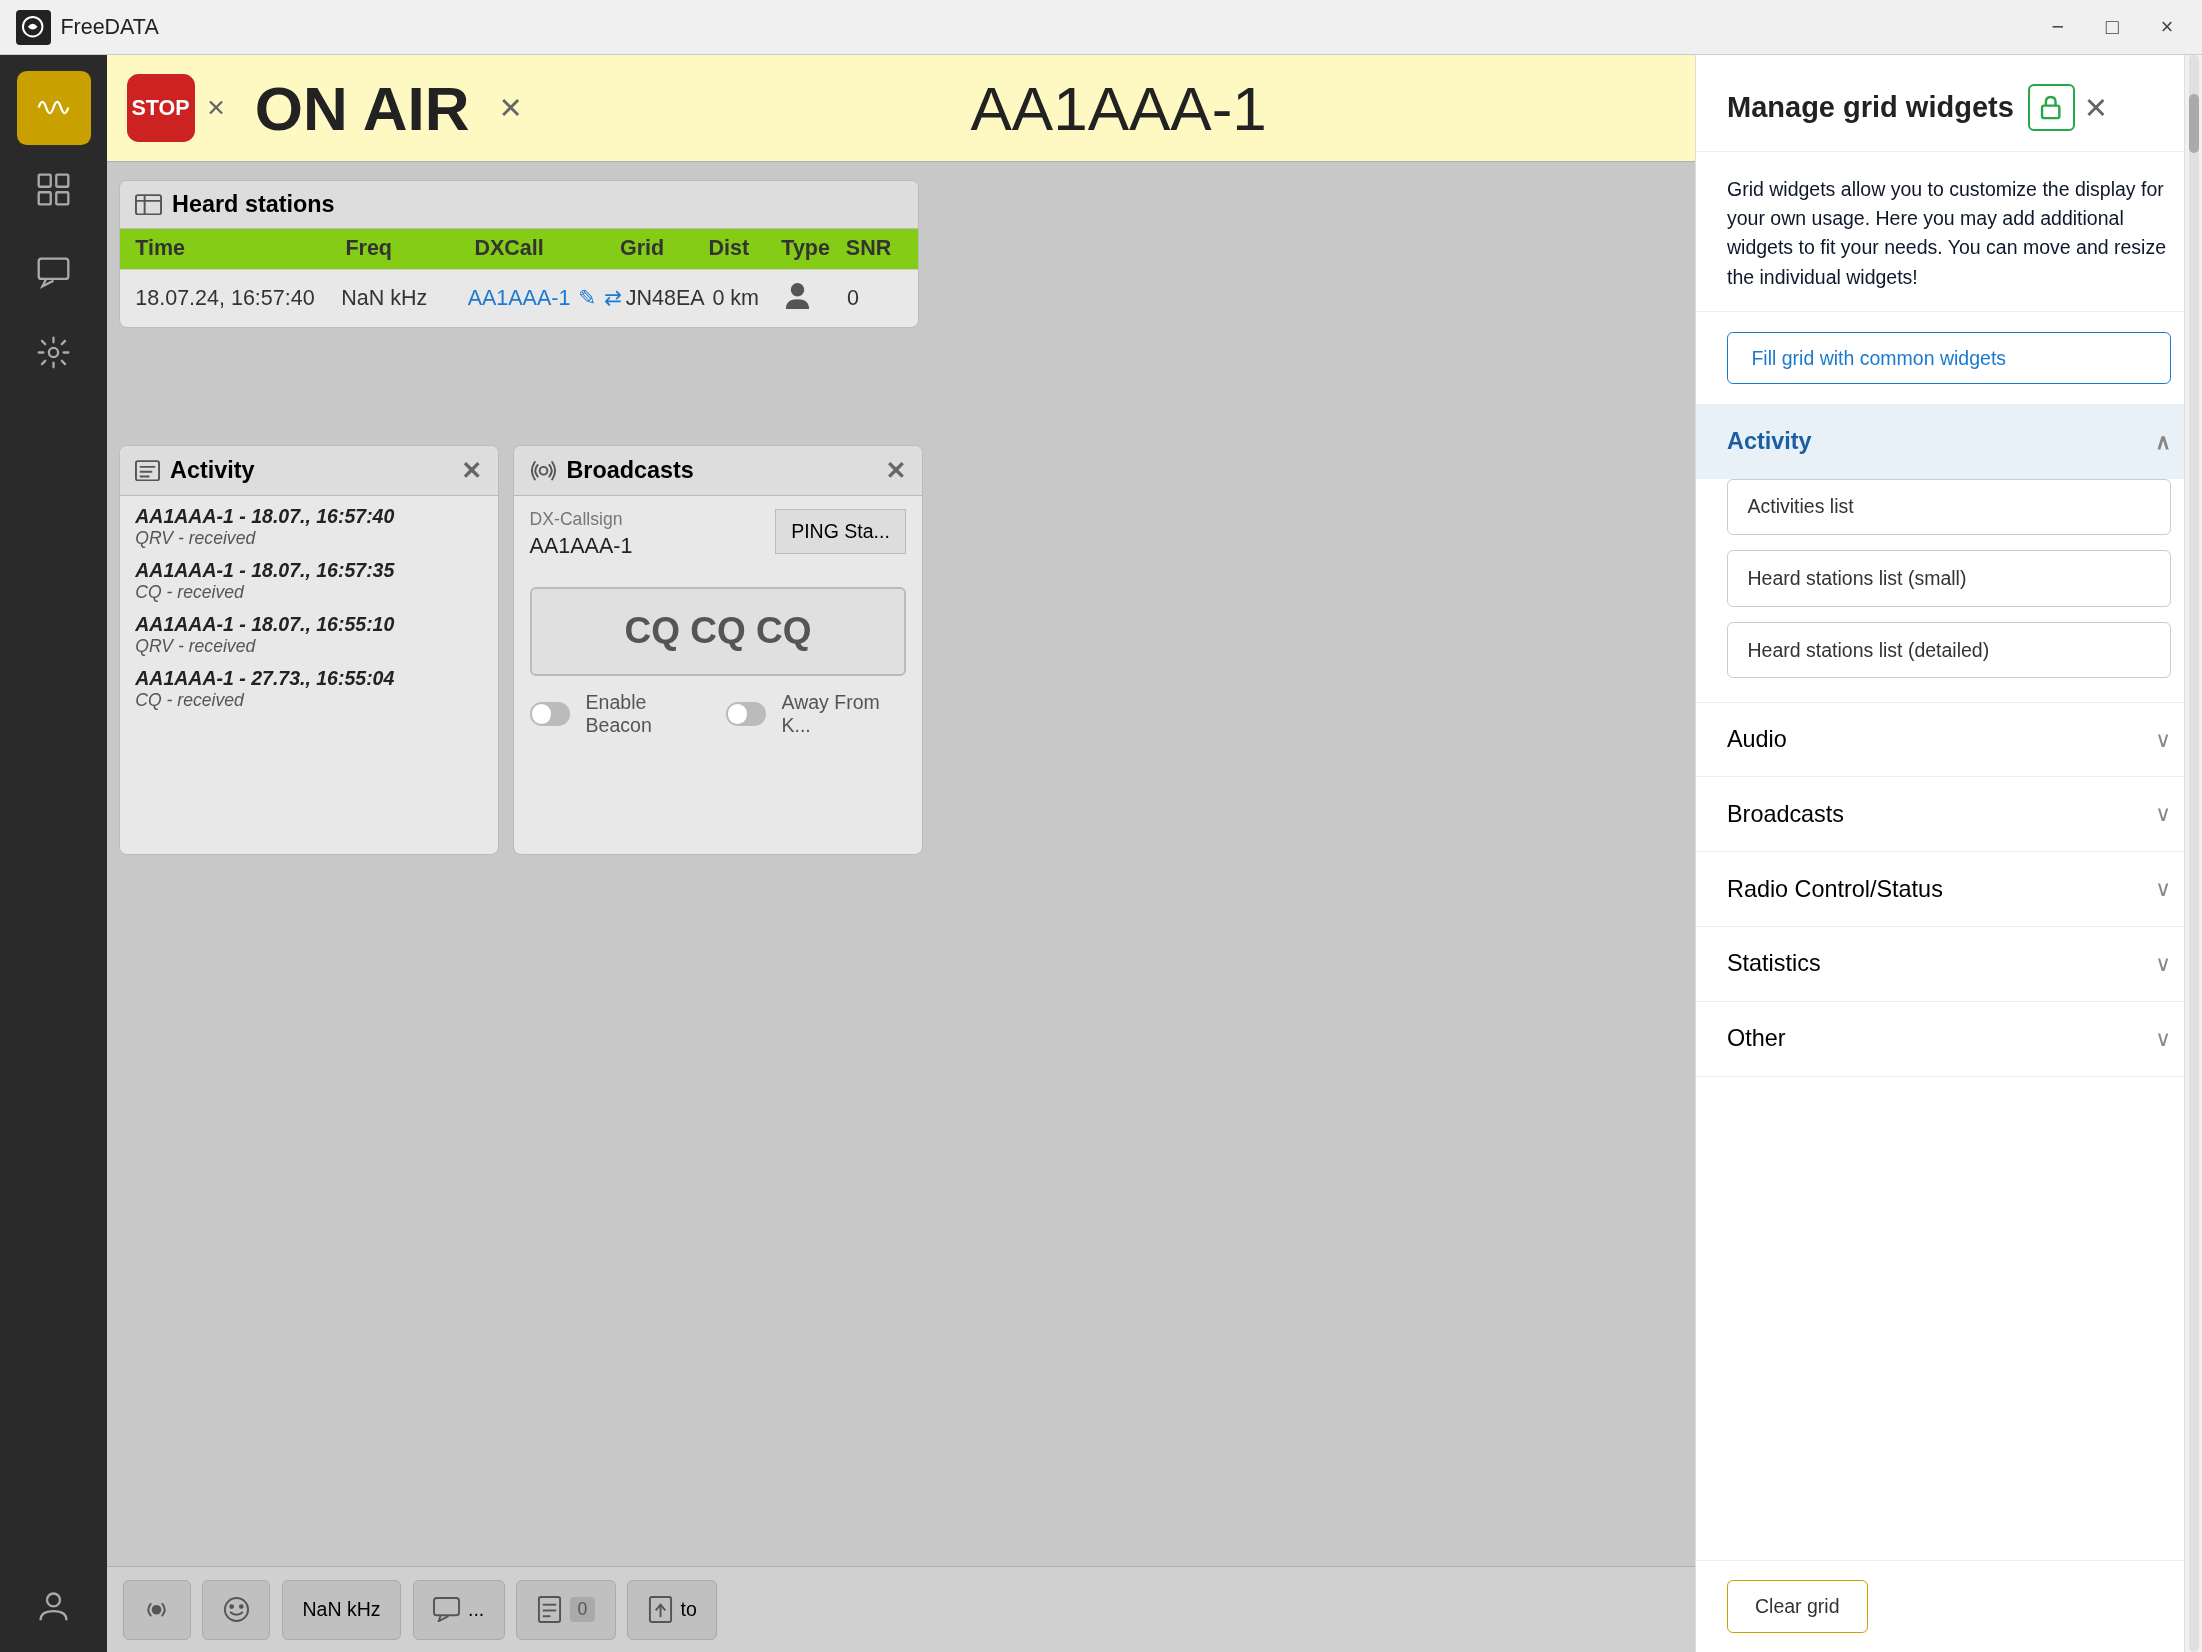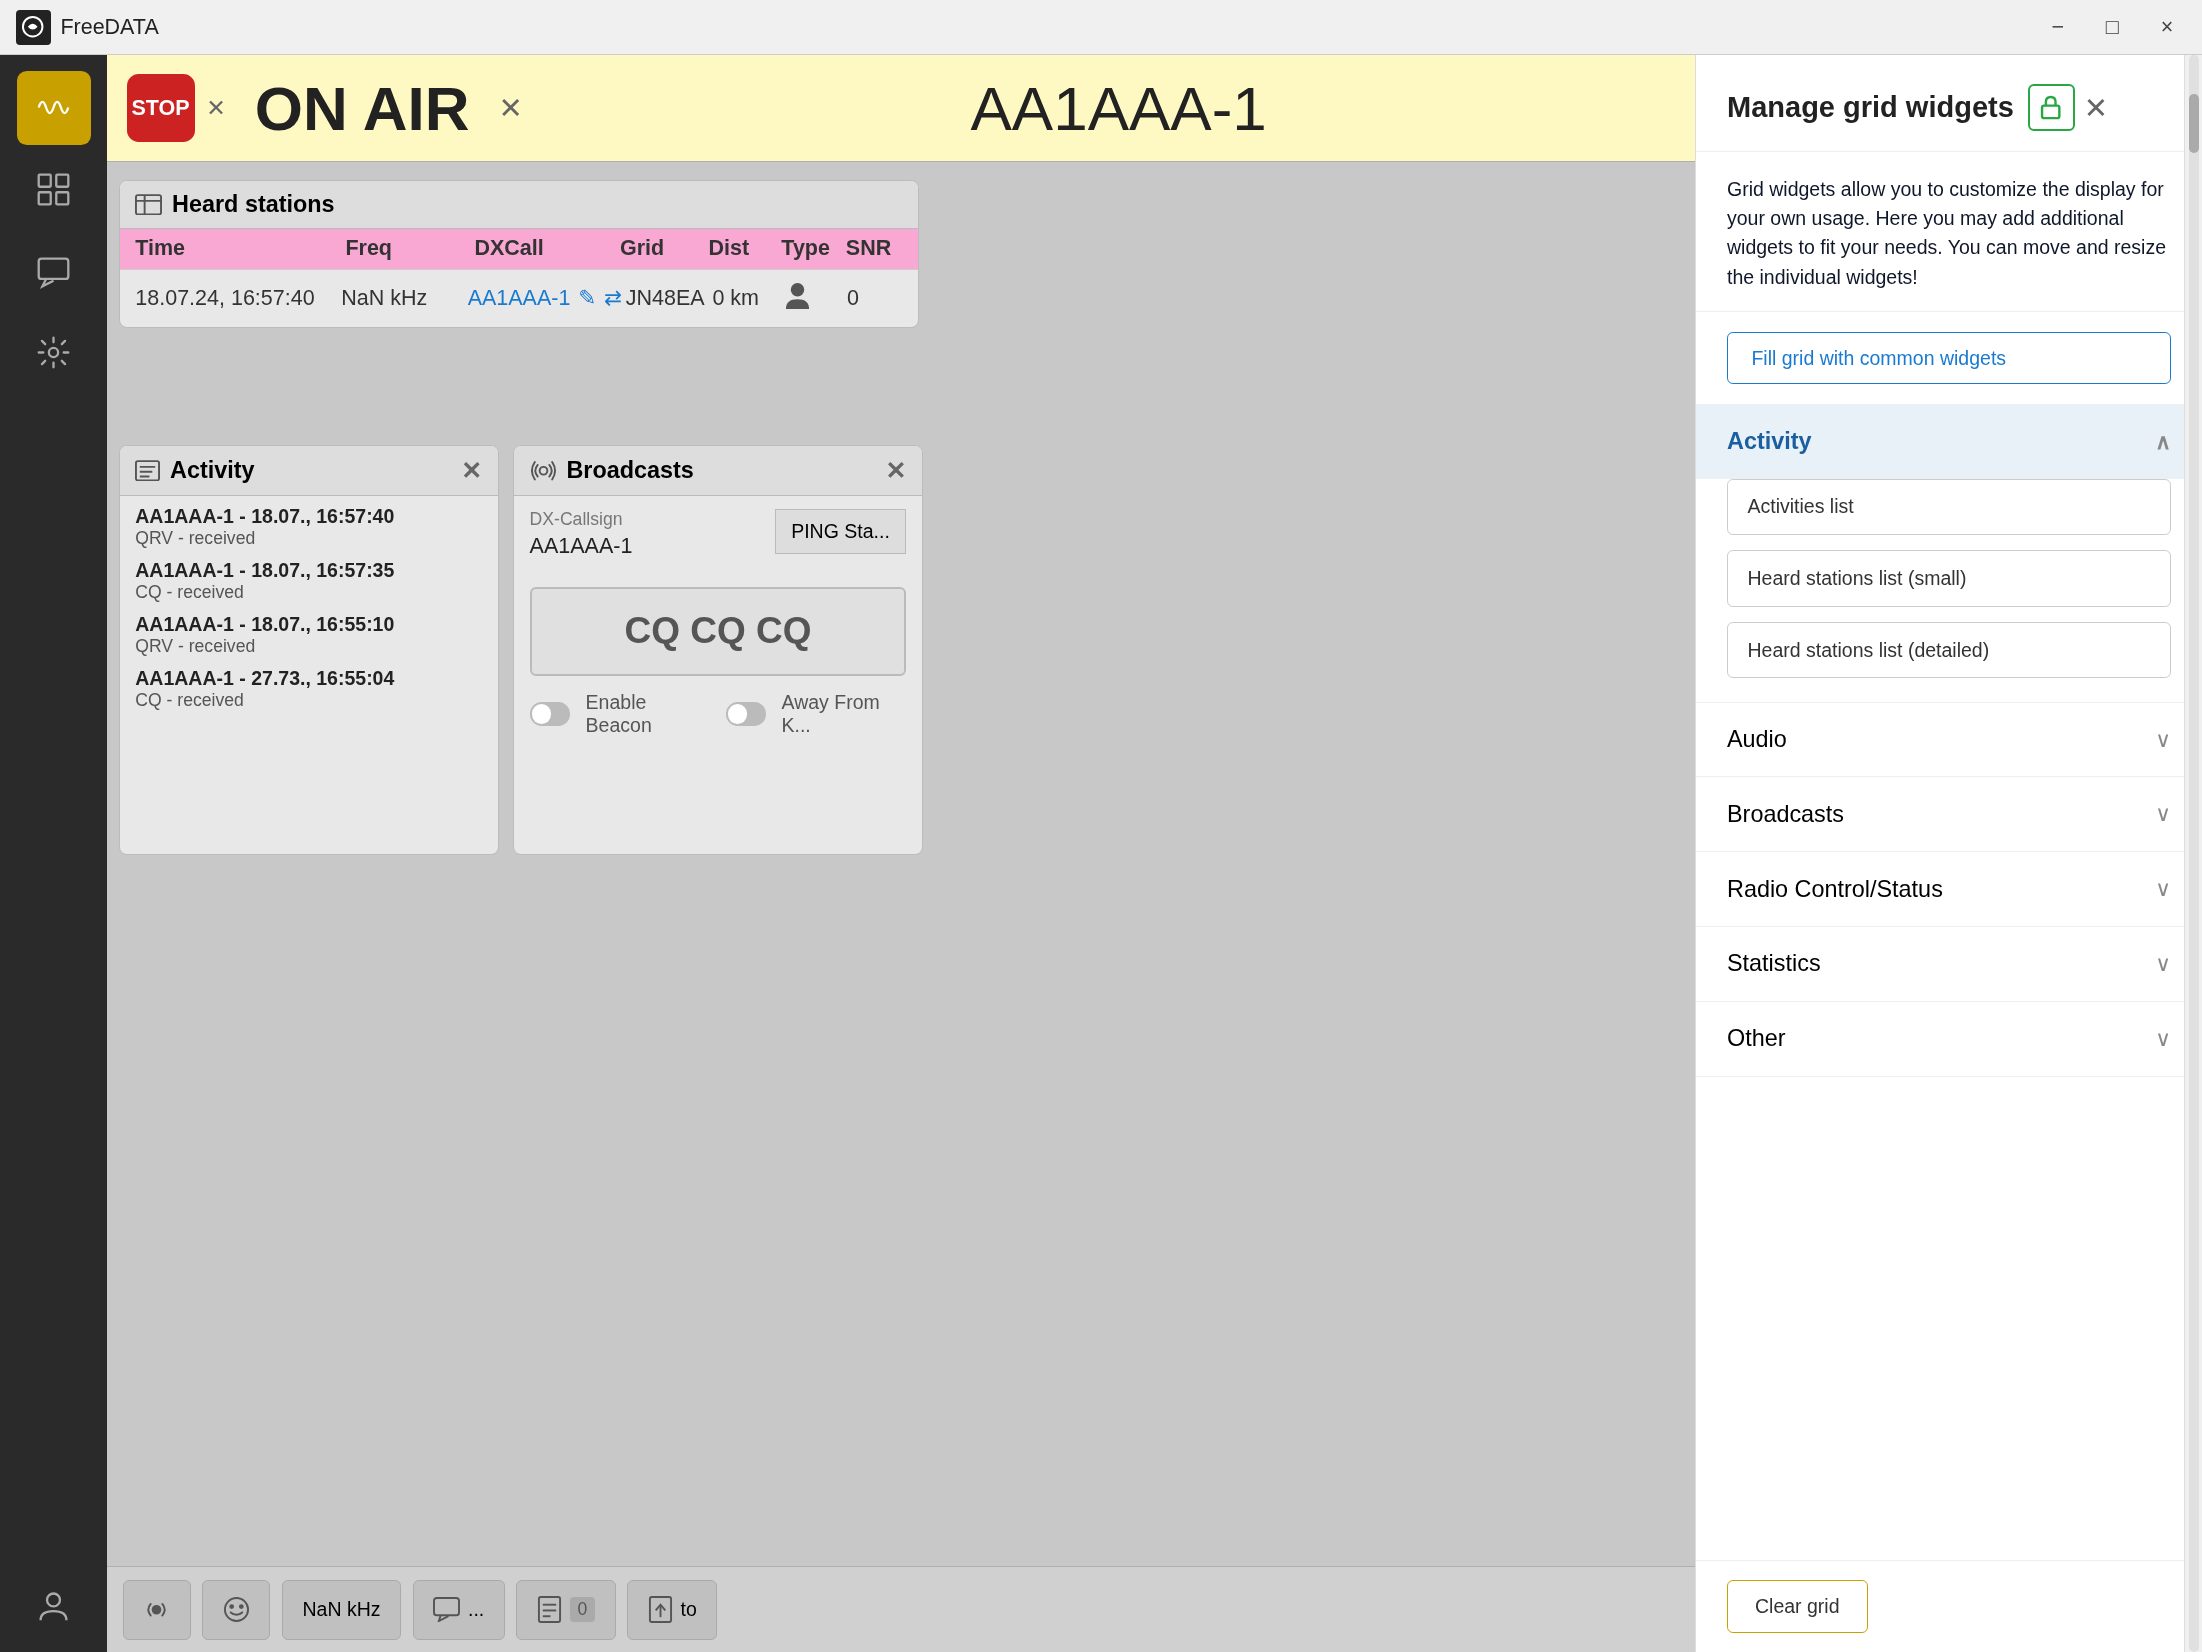--- a/index.html
+++ b/index.html
@@ -128,21 +128,21 @@
       align-items: center;
       gap: 9.8px;
       border-bottom: 1px solid #bbb;
     }
     .table-header {
       display: flex;
       padding: 7.8px 15.6px;
       font-size: 21.5px;
       font-weight: 600;
       color: #333;
-      background: #f9a8d4;
+      background: #84cc16;
       border-bottom: 1px solid #ccc;
     }
     .table-header .col-time { width: 254px; }
     .table-header .col-freq { width: 156px; }
     .table-header .col-dxcall { width: 176px; }
     .table-header .col-grid { width: 107px; }
     .table-header .col-dist { width: 88px; }
     .table-header .col-type { width: 78px; }
     .table-header .col-snr { width: 68px; }
     .table-row-data {
@@ -177,21 +177,21 @@
       padding: 9.8px 15.6px;
       font-size: 23.4px;
       font-weight: 600;
       display: flex;
       align-items: center;
       gap: 9.8px;
       border-bottom: 1px solid #bbb;
       justify-content: space-between;
     }
     .panel-close { cursor: pointer; color: #666; font-size: 25px; }
-    .activity-list { padding: 9.8px 15.6px; }
+    .activity-list { padding: 9.8px 15.6px; font-style: italic; }
     .activity-item { margin-bottom: 9.8px; }
     .activity-callsign { font-size: 19.5px; font-weight: 600; color: #222; }
     .activity-status { font-size: 17.6px; color: #555; }
 
     
     .broadcasts-panel {
       background: #e8e8e8;
       border: 1px solid #bbb;
       border-radius: 7.8px;
       position: absolute;

